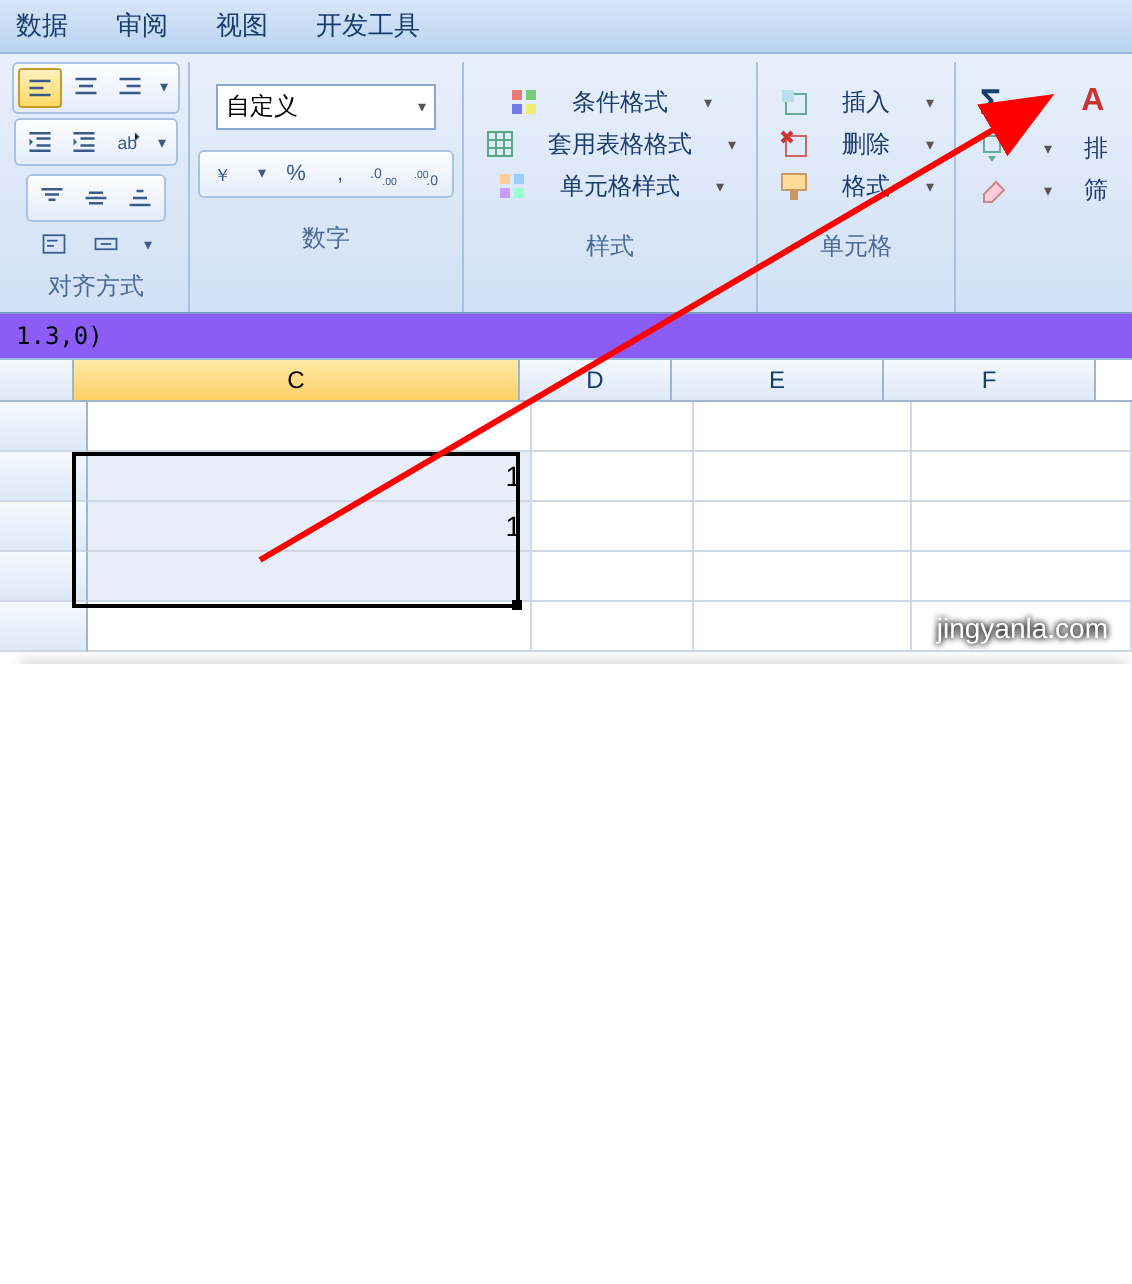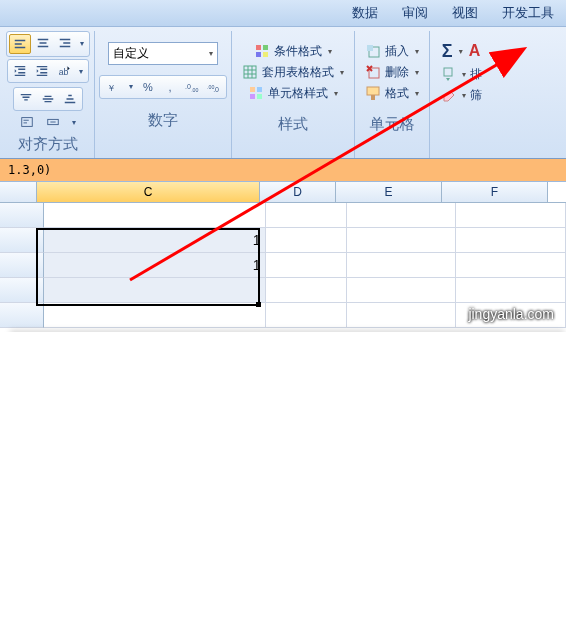--- a/index.html
+++ b/index.html
@@ -14,21 +14,20 @@
     position: relative;
   }
   .tabs {
     background: linear-gradient(#d6e6f8, #bcd4f0);
     display: flex;
     gap: 24px;
     padding: 4px 12px 4px 8px;
     font-size: 13px;
     color: #1a3b6e;
     border-bottom: 1px solid #9db9dc;
-    justify-content: flex-end;
   }
   .tabs span { cursor: default; }
   .ribbon {
     background: linear-gradient(#e8f0fb, #d1e1f5);
     border-bottom: 1px solid #7b9bc4;
     display: flex;
     padding: 4px 2px 0 2px;
     overflow: hidden;
   }
   .group {
@@ -40,21 +39,21 @@
   }
   .group-content {
     display: flex;
     flex-direction: column;
     gap: 2px;
     align-items: center;
     min-height: 78px;
     justify-content: center;
   }
   .group-label {
-    font-size: 15px;
+    font-size: 12px;
     color: #4b6a96;
     padding: 2px 0;
     text-align: left;
   }
   .btn-row {
     display: flex;
     gap: 2px;
     background: linear-gradient(#fdfefe, #e4edf9);
     border: 1px solid #a9c2e2;
     border-radius: 3px;
@@ -93,34 +92,34 @@
   
   .styles-col {
     display: flex;
     flex-direction: column;
     gap: 2px;
     padding: 2px;
   }
   .style-item {
     display: flex;
     align-items: center;
-    gap: 4px;
+    gap: 16px;
     font-size: 12px;
     color: #1a3b6e;
     padding: 1px 4px;
     white-space: nowrap;
   }
   .style-item .ico {
     width: 16px; height: 16px;
     display: flex; align-items: center; justify-content: center;
   }
   .style-item .dd { font-size: 8px; color: #555; margin-left: 2px; }
   
   .formula-bar {
-    background: #fdba74;
+    background: #8b5cf6;
     border-bottom: 1px solid #9db9dc;
     padding: 4px 8px;
     font-family: "SimSun", monospace;
     font-size: 12px;
     color: #000;
   }
   
   .sheet {
     background: #fff;
   }

